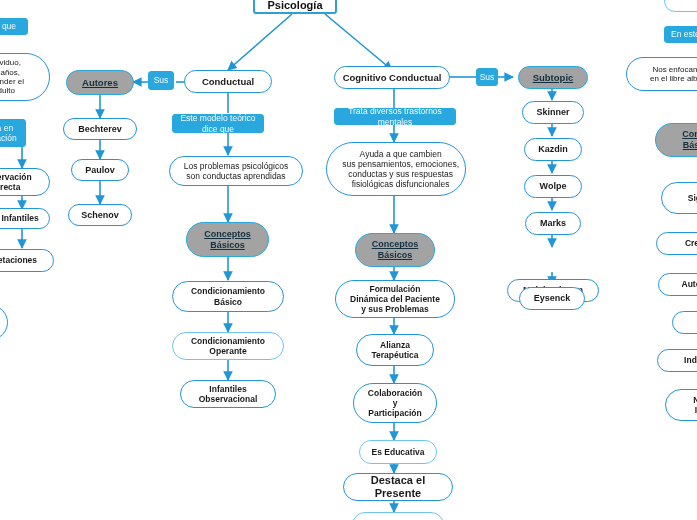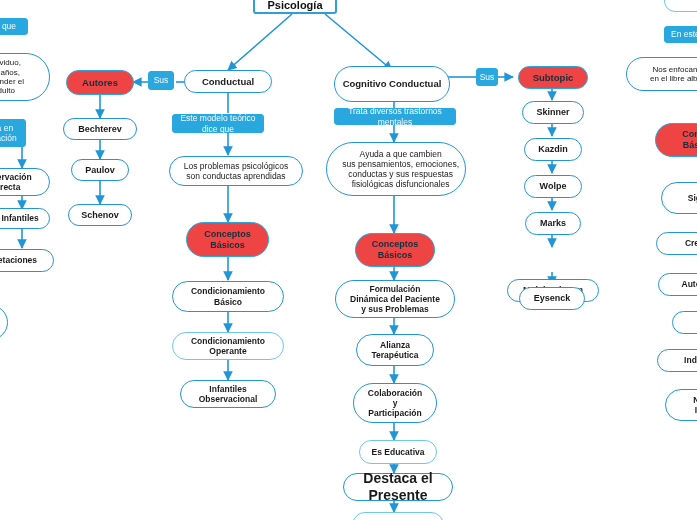--- a/index.html
+++ b/index.html
@@ -21,23 +21,24 @@
     border:1.5px solid #2196d6;
     background:#ffffff;
     color:#1a1a1a;
     border-radius:14px;
     line-height:1.18;
     z-index:2;
   }
   .node.pill{border-radius:999px;}
   .node.bold{font-weight:bold;}
   .node.fill{
-    background:#ef4444;
+    background:#a3a3a3;
     border-color:#29a8e0;
     color:#14303f;
+    text-decoration:underline;
   }
   .node.tag{
     background:#29a8e0;
     border-color:#29a8e0;
     color:#f2fbff;
     border-radius:3px;
     font-weight:normal;
   }
   .node.title{
     border:2px solid #2f9fd8;
@@ -184,21 +185,21 @@
   <div class="node pill light bold" style="left:172px;top:332px;width:112px;height:28px;font-size:8.5px;">
     <span class="inner">Condicionamiento
 Operante</span>
   </div>
 
   <div class="node pill bold" style="left:180px;top:380px;width:96px;height:28px;font-size:8.5px;">
     <span class="inner">Infantiles
 Observacional</span>
   </div>
 
-  <div class="node pill bold" style="left:334px;top:66px;width:116px;height:36px;font-size:9.5px;">
+  <div class="node pill bold" style="left:334px;top:66px;width:116px;height:23px;font-size:9.5px;">
     <span class="inner">Cognitivo Conductual</span>
   </div>
 
   <div class="node tag" style="left:476px;top:68px;width:22px;height:18px;font-size:8.5px;">
     <span class="inner">Sus</span>
   </div>
 
   <div class="node tag" style="left:334px;top:108px;width:122px;height:17px;font-size:8.5px;">
     <span class="inner">Trata diversos trastornos mentales</span>
   </div>
@@ -229,21 +230,21 @@
   <div class="node pill bold" style="left:353px;top:383px;width:84px;height:40px;font-size:8.5px;justify-content:center;">
     <span class="inner">Colaboración
 y
 Participación</span>
   </div>
 
   <div class="node pill light bold" style="left:359px;top:440px;width:78px;height:24px;font-size:8.5px;">
     <span class="inner">Es Educativa</span>
   </div>
 
-  <div class="node pill bold" style="left:343px;top:473px;width:110px;height:28px;font-size:14px;">
+  <div class="node pill bold" style="left:343px;top:473px;width:110px;height:28px;font-size:11px;">
     <span class="inner">Destaca el Presente</span>
   </div>
 
   <div class="node pill light" style="left:352px;top:512px;width:92px;height:26px;font-size:8.5px;"></div>
 
   <div class="node pill fill bold" style="left:518px;top:66px;width:70px;height:23px;font-size:9.5px;">
     <span class="inner">Subtopic</span>
   </div>
 
   <div class="node pill bold" style="left:522px;top:101px;width:62px;height:23px;font-size:9px;">

